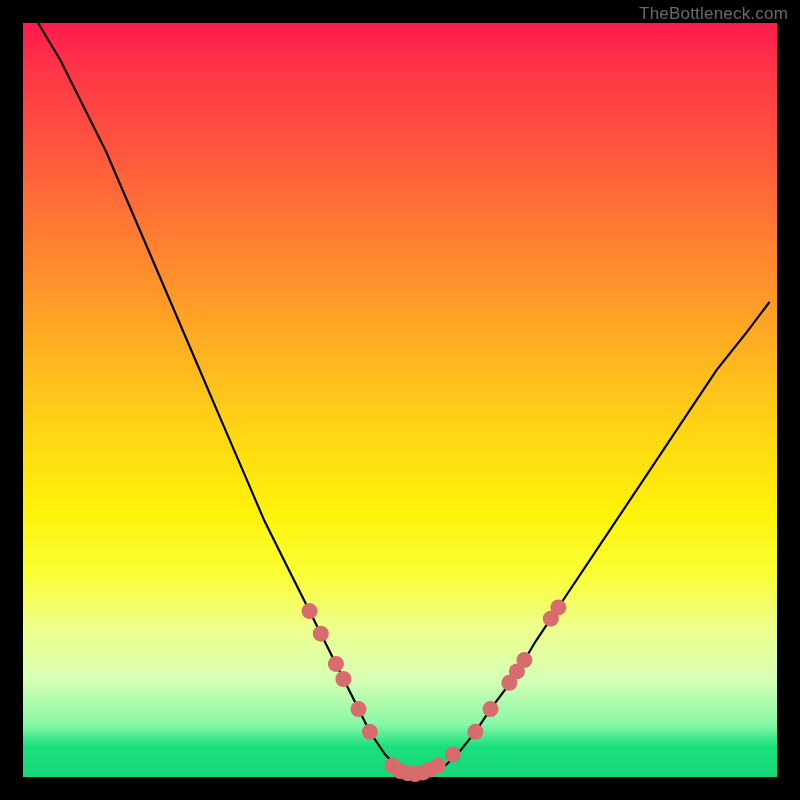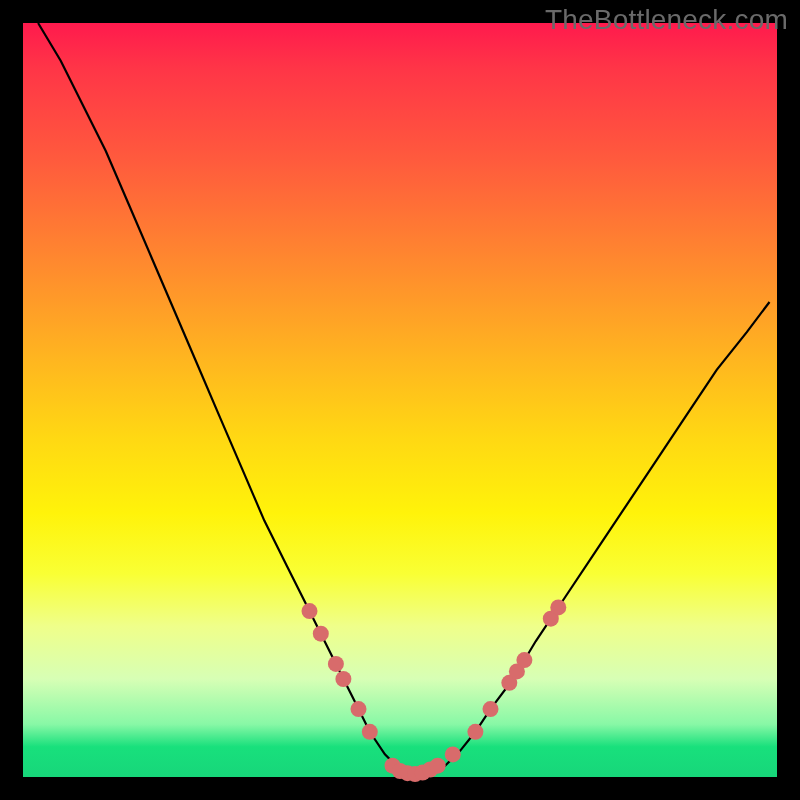--- a/index.html
+++ b/index.html
@@ -30,21 +30,21 @@
       #d7ffb5 87%,
       #88f8a6 93%,
       #18e07c 96%,
       #17d67a 100%);
   }
   .watermark {
     position: absolute;
     top: 4px;
     right: 12px;
     color: #6a6a6a;
-    font-size: 28px;
+    font-size: 17px;
     font-weight: 500;
     letter-spacing: 0.2px;
     user-select: none;
   }
   svg.plot {
     position: absolute;
     left: 0;
     top: 0;
     width: 754px;
     height: 754px;

